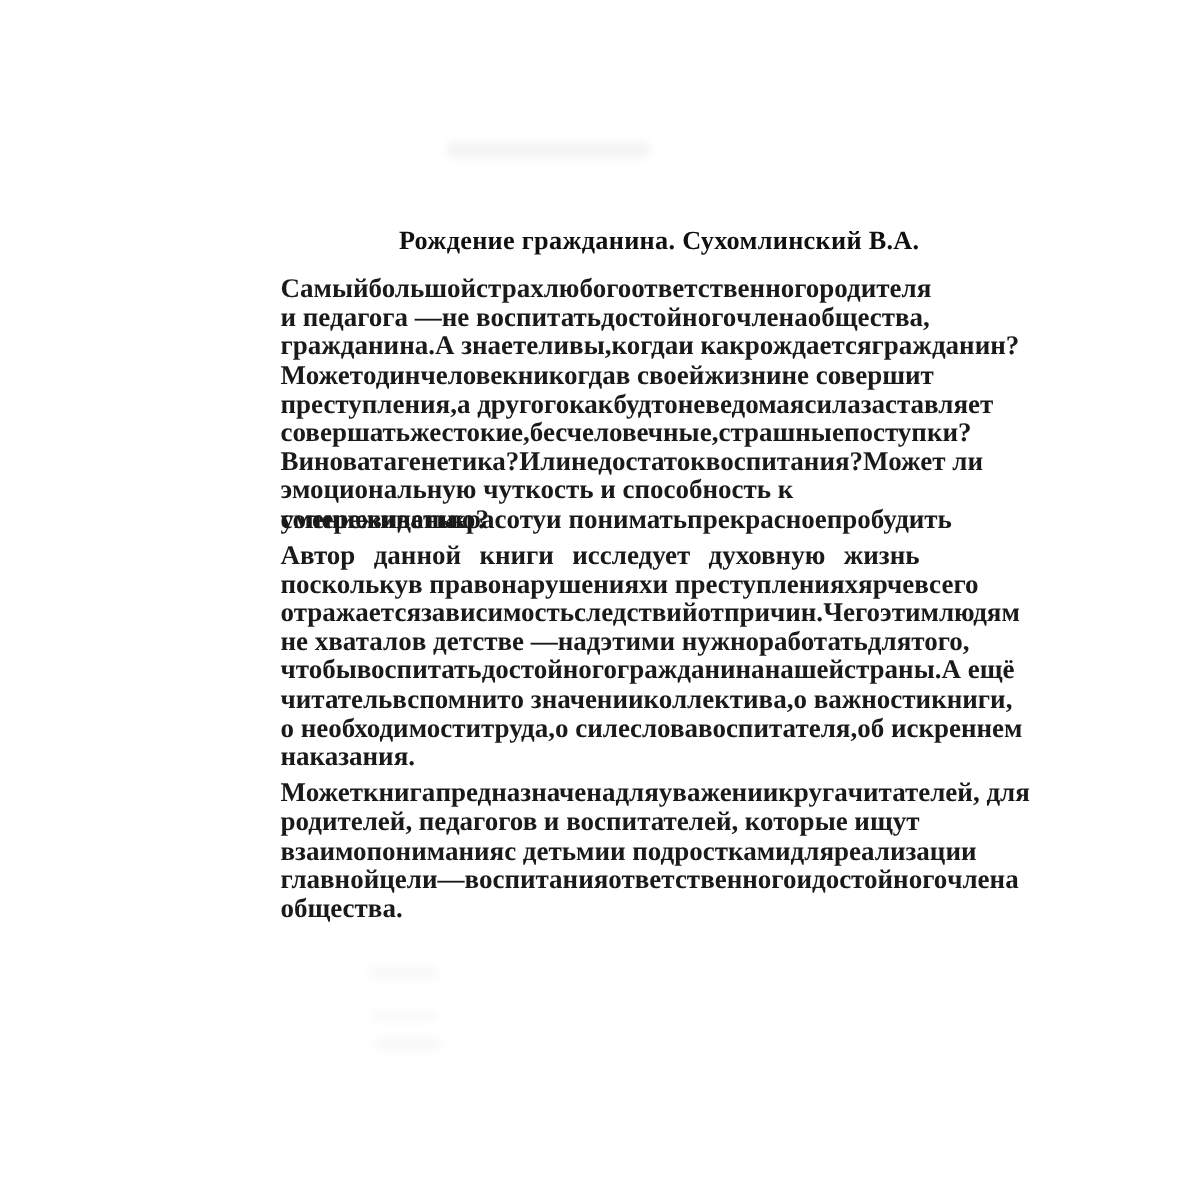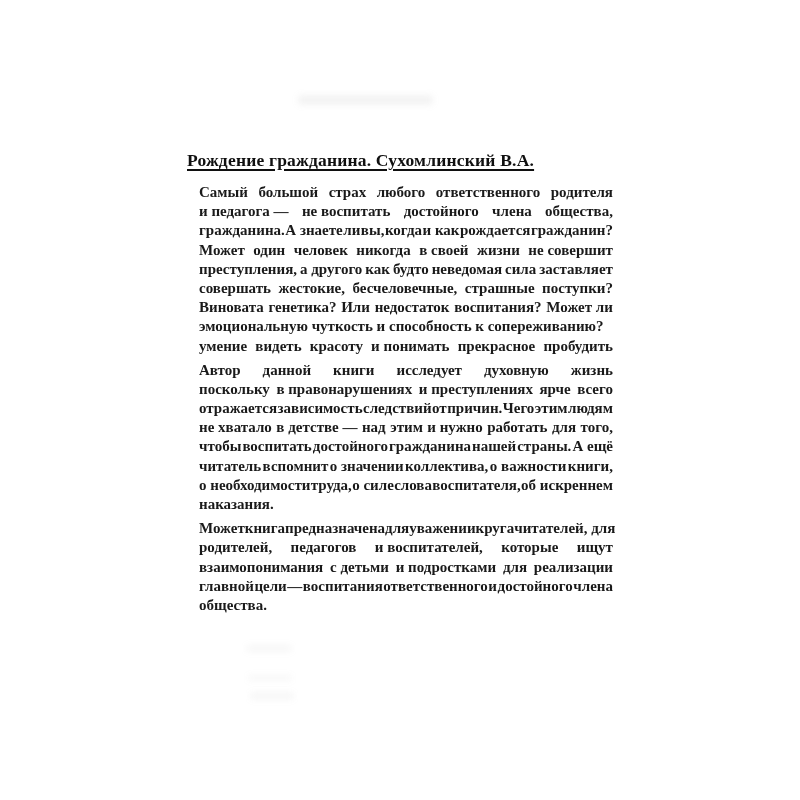--- a/index.html
+++ b/index.html
@@ -16,30 +16,29 @@
     position: absolute;
     left: 187px;
     top: 150px;
     width: 426px;
   }
   .title {
     margin: 0 0 13px 0;
     font-size: 17.5px;
     font-weight: 700;
     line-height: 20px;
-    text-align: left;
+    text-align: right;
     color: #101010;
-    text-decoration: underline;
     text-decoration-thickness: 1.5px;
     text-underline-offset: 3px;
     letter-spacing: 0.2px;
   }
   .paragraph {
-    margin: 0 0 5px 12px;
-    font-size: 15px;
+    margin: 0 0 5px 0;
+    font-size: 18px;
     font-weight: 700;
   }
   .line {
     display: flex;
     justify-content: space-between;
     line-height: 19.2px;
     height: 19.2px;
     white-space: nowrap;
   }
   .line span { display: inline-block; }

